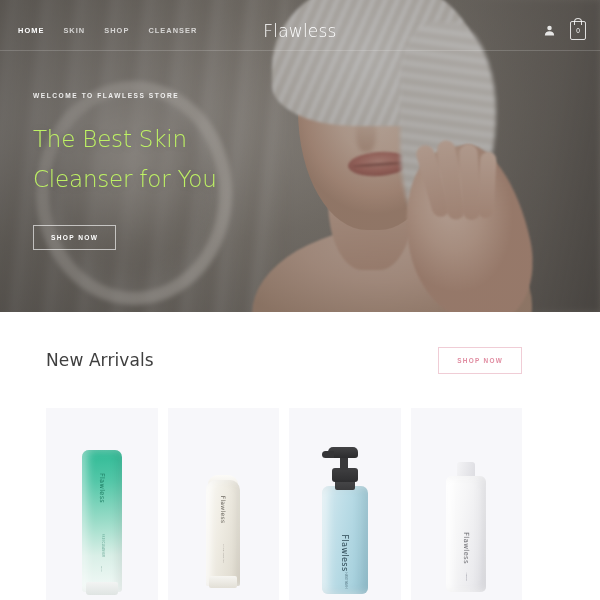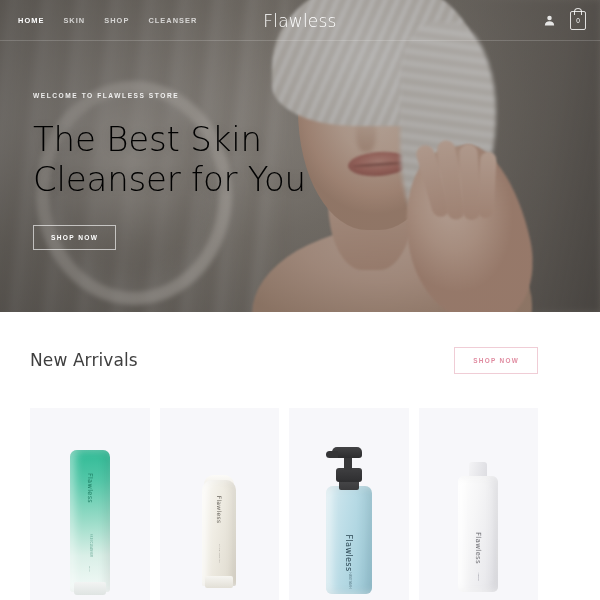--- a/index.html
+++ b/index.html
@@ -141,21 +141,21 @@
   .f3 { left:229px; top:150px; width:18px; height:76px; transform:rotate(-3deg); }
   .f4 { left:247px; top:158px; width:16px; height:66px; transform:rotate(3deg); }
 
   .hero-tint {
     position:absolute; inset:0;
     background:linear-gradient(90deg, rgba(42,40,38,.52) 0%, rgba(48,45,42,.34) 45%, rgba(40,38,36,.30) 100%);
   }
 
   
   .nav {
-    position:absolute; left:0; top:0; width:100%; height:41px;
+    position:absolute; left:0; top:10px; width:100%; height:41px;
     display:flex; align-items:center;
     border-bottom:1px solid rgba(255,255,255,.17);
     z-index:5;
   }
   .nav-links { display:flex; align-items:center; gap:19px; padding-left:18px; }
   .nav-link {
     color:rgba(255,255,255,.72);
     font-size:7.4px; letter-spacing:1.05px; font-weight:700;
     text-decoration:none; cursor:pointer; white-space:nowrap;
   }
@@ -192,41 +192,41 @@
   }
 
   
   .hero-copy { position:absolute; left:33px; top:92px; z-index:4; }
   .eyebrow {
     color:rgba(255,255,255,.88);
     font-size:6.6px; letter-spacing:1.55px; font-weight:600;
     margin-bottom:20px;
   }
   .hero-title {
-    color:#000000;
+    color:#bef264;
     font-family:"DejaVu Sans", sans-serif;
-    font-size:34px; line-height:40px; font-weight:300;
+    font-size:23px; line-height:40px; font-weight:300;
     letter-spacing:-.2px;
     text-shadow:0 1px 10px rgba(0,0,0,.16);
   }
   .hero-btn {
     margin-top:26px;
     display:inline-block;
     padding:8px 17px;
     border:1px solid rgba(255,255,255,.62);
     color:#ffffff;
     font-size:6.6px; letter-spacing:1.35px; font-weight:700;
     background:transparent; cursor:pointer;
   }
 
   
   .arrivals {
     position:relative;
     width:568px;
-    padding:0 30px;
+    padding:0 46px;
   }
   .arrivals-head {
     display:flex; align-items:center; justify-content:space-between;
     height:96px;
   }
   .section-title {
     font-family:"DejaVu Sans", sans-serif;
     font-size:17px; font-weight:400; color:#3f3f3f; letter-spacing:.1px;
   }
   .shop-now-outline {

